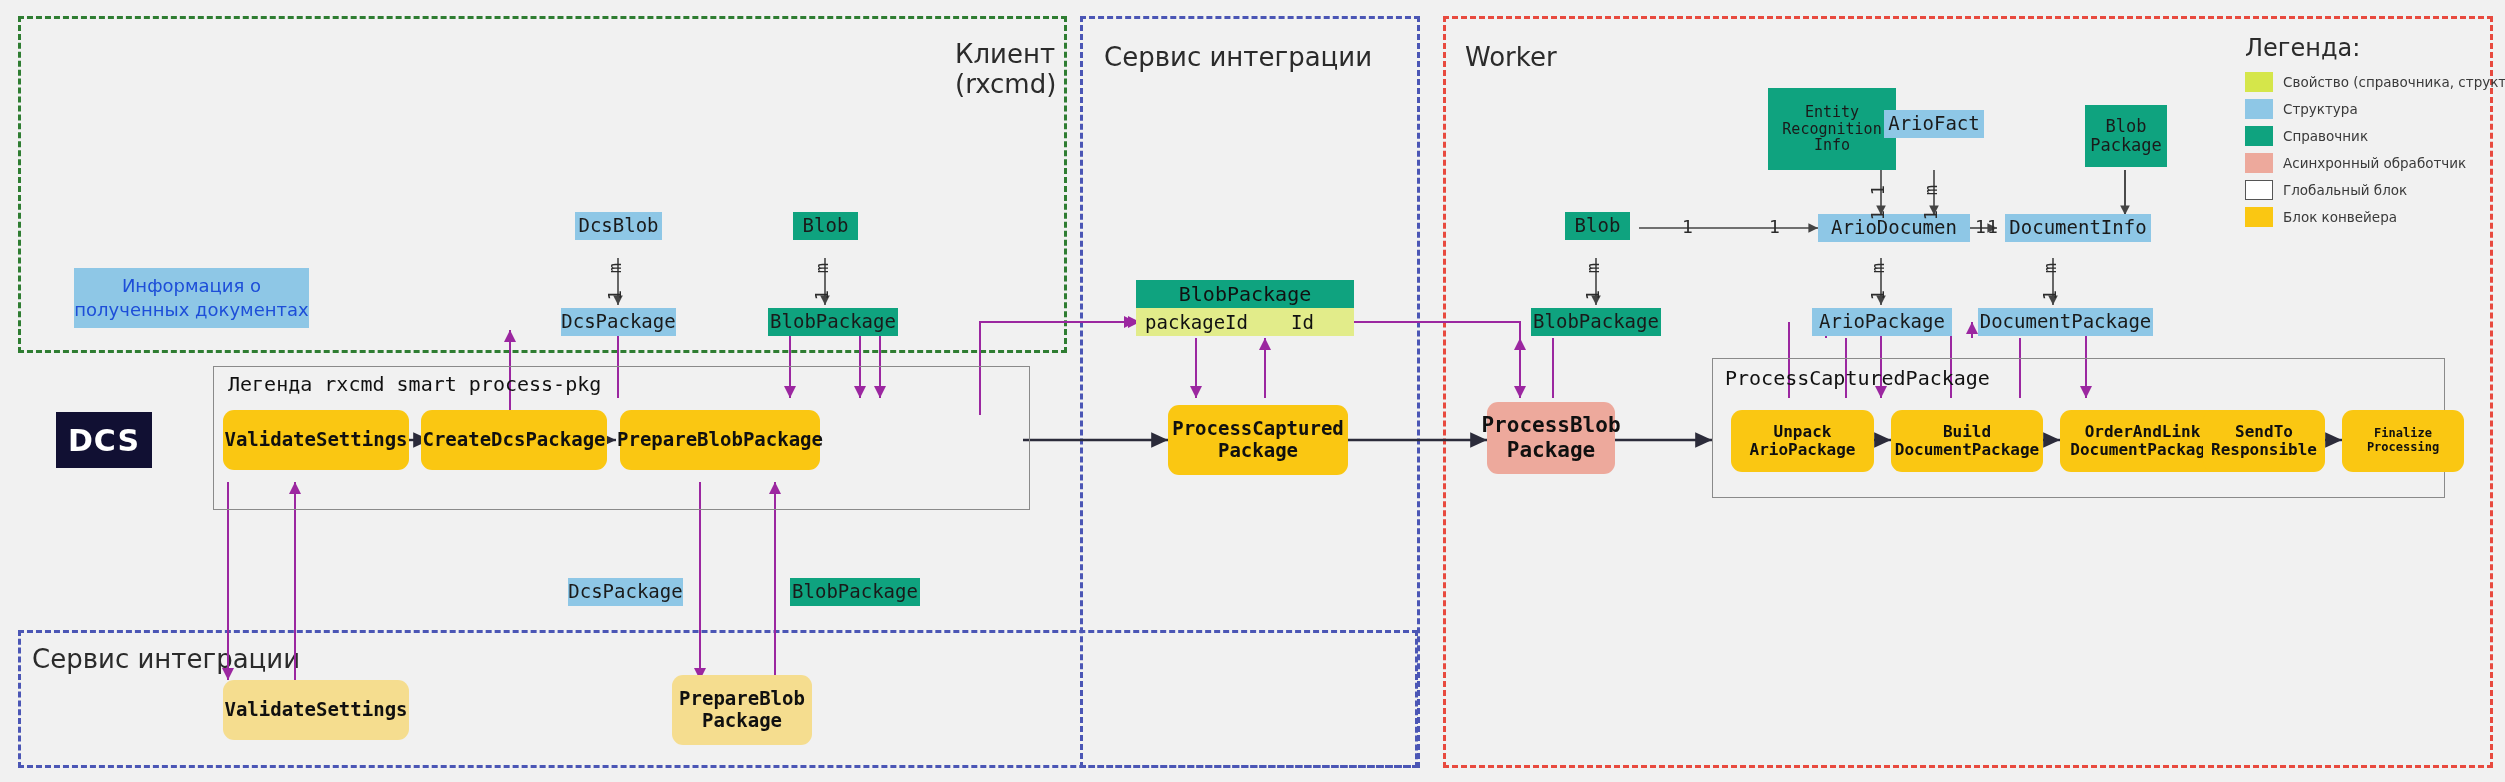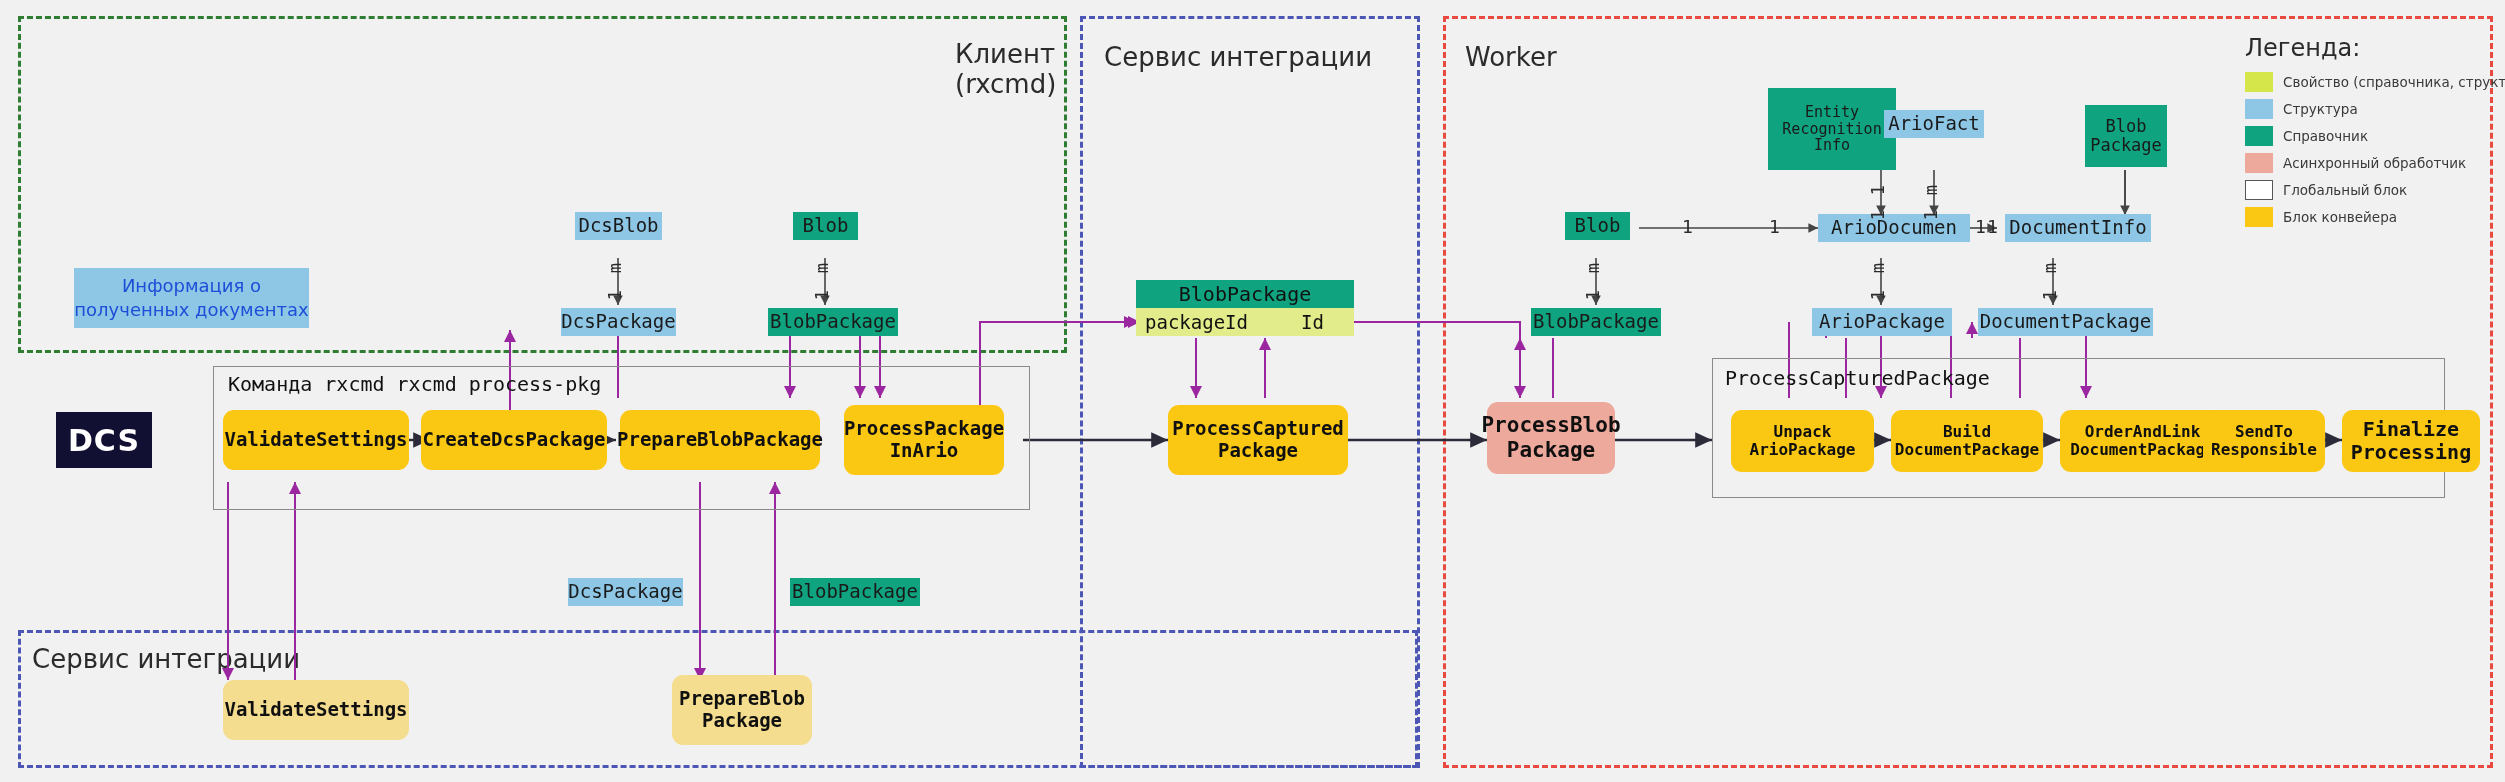--- a/index.html
+++ b/index.html
@@ -177,33 +177,31 @@
   <div class="node ent struct" style="left:561px;top:308px;width:115px;height:28px;">DcsPackage</div>
   <div class="node ent ref" style="left:793px;top:212px;width:65px;height:28px;">Blob</div>
   <div class="node ent ref" style="left:768px;top:308px;width:130px;height:28px;">BlobPackage</div>
 
   <div class="mult" style="left:610px;top:258px;">m</div>
   <div class="mult" style="left:610px;top:285px;">1</div>
   <div class="mult" style="left:817px;top:258px;">m</div>
   <div class="mult" style="left:817px;top:285px;">1</div>
 
   <div class="group" style="left:213px;top:366px;width:817px;height:144px;"></div>
-  <div class="group-title" style="left:228px;top:372px;">Команда rxcmd rxcmd process-pkg</div>
+  <div class="group-title" style="left:228px;top:372px;">Легенда rxcmd smart process-pkg</div>
 
   <div class="node pipe" style="left:223px;top:410px;width:186px;height:60px;white-space:pre-line;">ValidateSettings</div>
   <div class="node pipe" style="left:421px;top:410px;width:186px;height:60px;white-space:pre-line;">CreateDcsPackage</div>
   <div class="node pipe" style="left:620px;top:410px;width:200px;height:60px;white-space:pre-line;">PrepareBlobPackage</div>
-  <div class="node pipe" style="left:844px;top:405px;width:160px;height:70px;white-space:pre-line;">ProcessPackage
-InArio</div>
 
   <div class="card" style="left:1136px;top:280px;width:218px;">
     <div class="hdr">BlobPackage</div>
     <div class="row">
       <span style="padding-left:9px;">packageId</span>
-      <span style="margin-left:auto;padding-right:30px;">Id</span>
+      <span style="margin-left:auto;padding-right:40px;">Id</span>
     </div>
   </div>
 
   <div class="node pipe" style="left:1168px;top:405px;width:180px;height:70px;white-space:pre-line;">ProcessCaptured
 Package</div>
 
   <div class="node ent struct" style="left:568px;top:578px;width:115px;height:28px;">DcsPackage</div>
   <div class="node ent ref" style="left:790px;top:578px;width:130px;height:28px;">BlobPackage</div>
 
   <div class="node pipe soft" style="left:223px;top:680px;width:186px;height:60px;white-space:pre-line;">ValidateSettings</div>
@@ -248,21 +246,21 @@
   <div class="group-title" style="left:1725px;top:366px;">ProcessCapturedPackage</div>
 
   <div class="node pipe" style="left:1731px;top:410px;width:143px;height:62px;white-space:pre-line;font-size:16px;">Unpack
 ArioPackage</div>
   <div class="node pipe" style="left:1891px;top:410px;width:152px;height:62px;white-space:pre-line;font-size:16px;">Build
 DocumentPackage</div>
   <div class="node pipe" style="left:2060px;top:410px;width:165px;height:62px;white-space:pre-line;font-size:16px;">OrderAndLink
 DocumentPackage</div>
   <div class="node pipe" style="left:2203px;top:410px;width:122px;height:62px;white-space:pre-line;font-size:16px;">SendTo
 Responsible</div>
-  <div class="node pipe" style="left:2342px;top:410px;width:138px;height:62px;white-space:pre-line;font-size:20px;">Finalize
+  <div class="node pipe" style="left:2342px;top:410px;width:122px;height:62px;white-space:pre-line;font-size:12px;">Finalize
 Processing</div>
 
   <div id="legend">
     <div class="ttl">Легенда:</div>
     <div class="li">
       <div class="sw" style="background:#d5e64a;"></div>
       <div class="lb">Свойство (справочника, структуры)</div>
     </div>
     <div class="li">
       <div class="sw" style="background:#8ec7e6;"></div>

